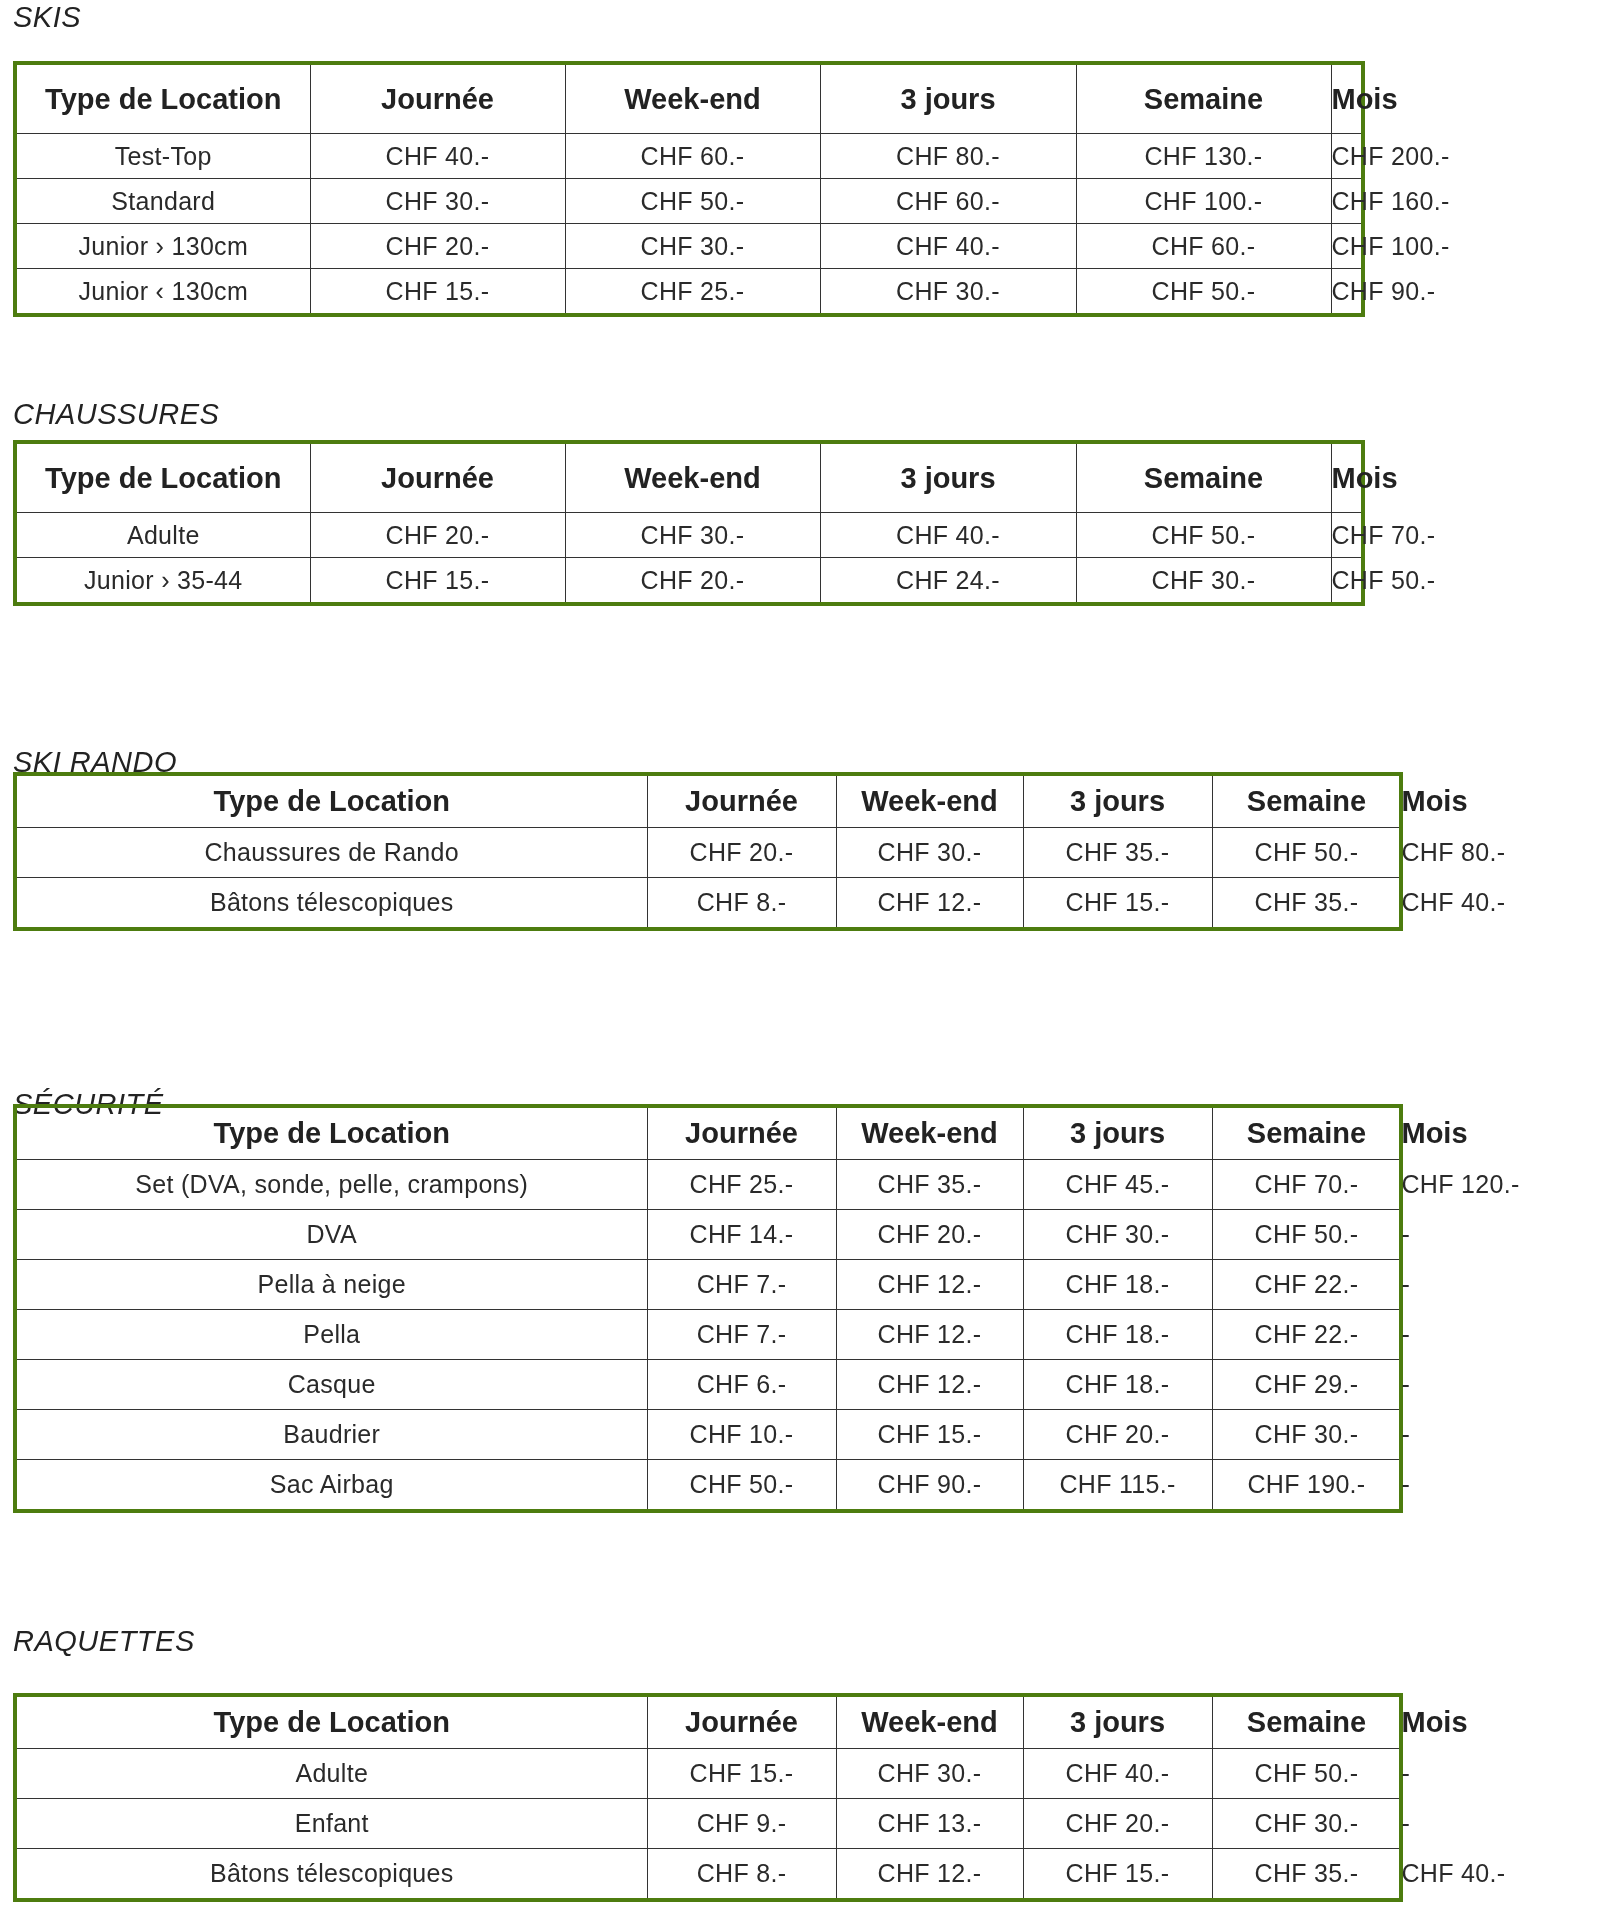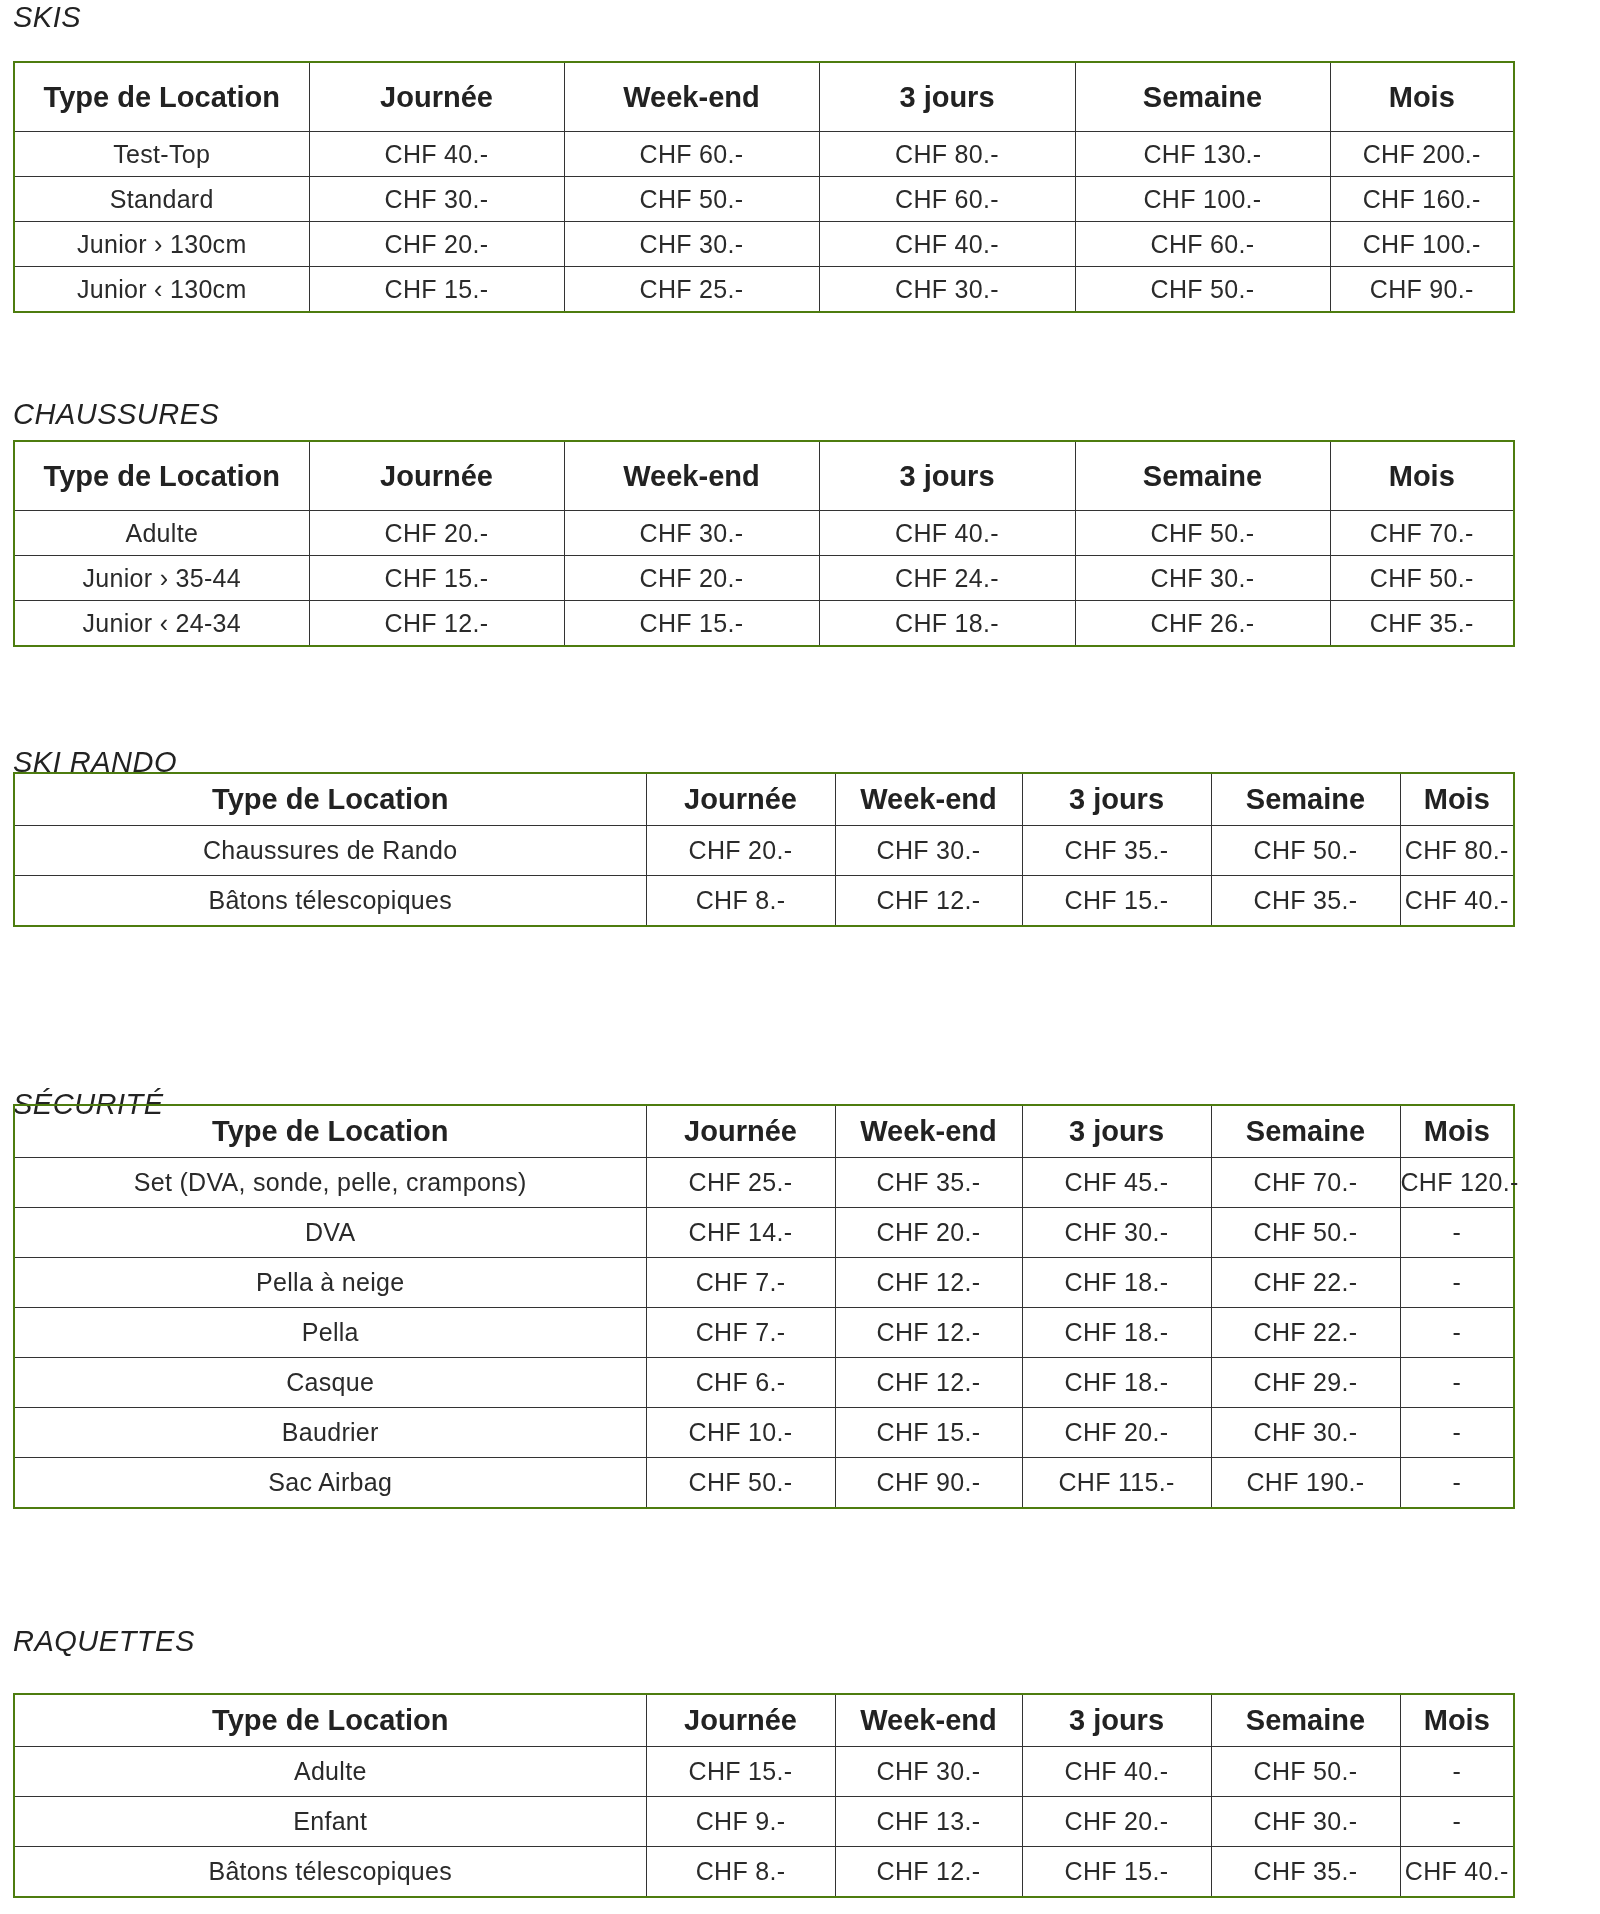--- a/index.html
+++ b/index.html
@@ -1,22 +1,22 @@
 <!DOCTYPE html>
 <html><head>
 <meta charset="utf-8">
 <style>
   html, body { margin: 0; padding: 0; background: #ffffff; }
   body { width: 1600px; height: 1914px; position: relative; overflow: hidden;
          font-family: "Liberation Sans", sans-serif; color: #1c1c1c; }
   .section-title { position: absolute; left: 13px; margin: 0;
          font-family: "Liberation Sans", sans-serif; font-weight: normal; font-style: italic;
          font-size: 29px; letter-spacing: 0.5px; color: #222; line-height: 1; }
-  table.price { position: absolute; left: 13px; width: 1502px; border-collapse: collapse;
-         table-layout: fixed; border: 2px solid #4d7c0f; }
+  table.price { position: absolute; left: 13px; width: 1352px; border-collapse: collapse;
+         table-layout: fixed; border: 4px solid #4d7c0f; }
   table.price th, table.price td { border: 1.5px solid #333; text-align: center;
          padding: 0; white-space: nowrap; }
   table.price th { font-weight: bold; font-size: 29px; color: #222; }
   table.price td { font-size: 25px; color: #2a2a2a; letter-spacing: 0.3px; }
   
   .t6 th { height: 68px; }
   .t6 td { height: 44px; }
   
   .t6b th { height: 51px; }
   .t6b td { height: 49px; }
@@ -110,28 +110,20 @@
         <td>CHF 70.-</td>
       </tr>
       <tr>
         <td>Junior › 35-44</td>
         <td>CHF 15.-</td>
         <td>CHF 20.-</td>
         <td>CHF 24.-</td>
         <td>CHF 30.-</td>
         <td>CHF 50.-</td>
       </tr>
-      <tr>
-        <td>Junior ‹ 24-34</td>
-        <td>CHF 12.-</td>
-        <td>CHF 15.-</td>
-        <td>CHF 18.-</td>
-        <td>CHF 26.-</td>
-        <td>CHF 35.-</td>
-      </tr>
     </tbody>
   </table>
 
 <h2 class="section-title" style="top:748px">SKI RANDO</h2>
 <table class="price t6b" style="top:772px">
   <colgroup>
       <col style="width:632px">
       <col style="width:189px">
       <col style="width:187px">
       <col style="width:189px">

